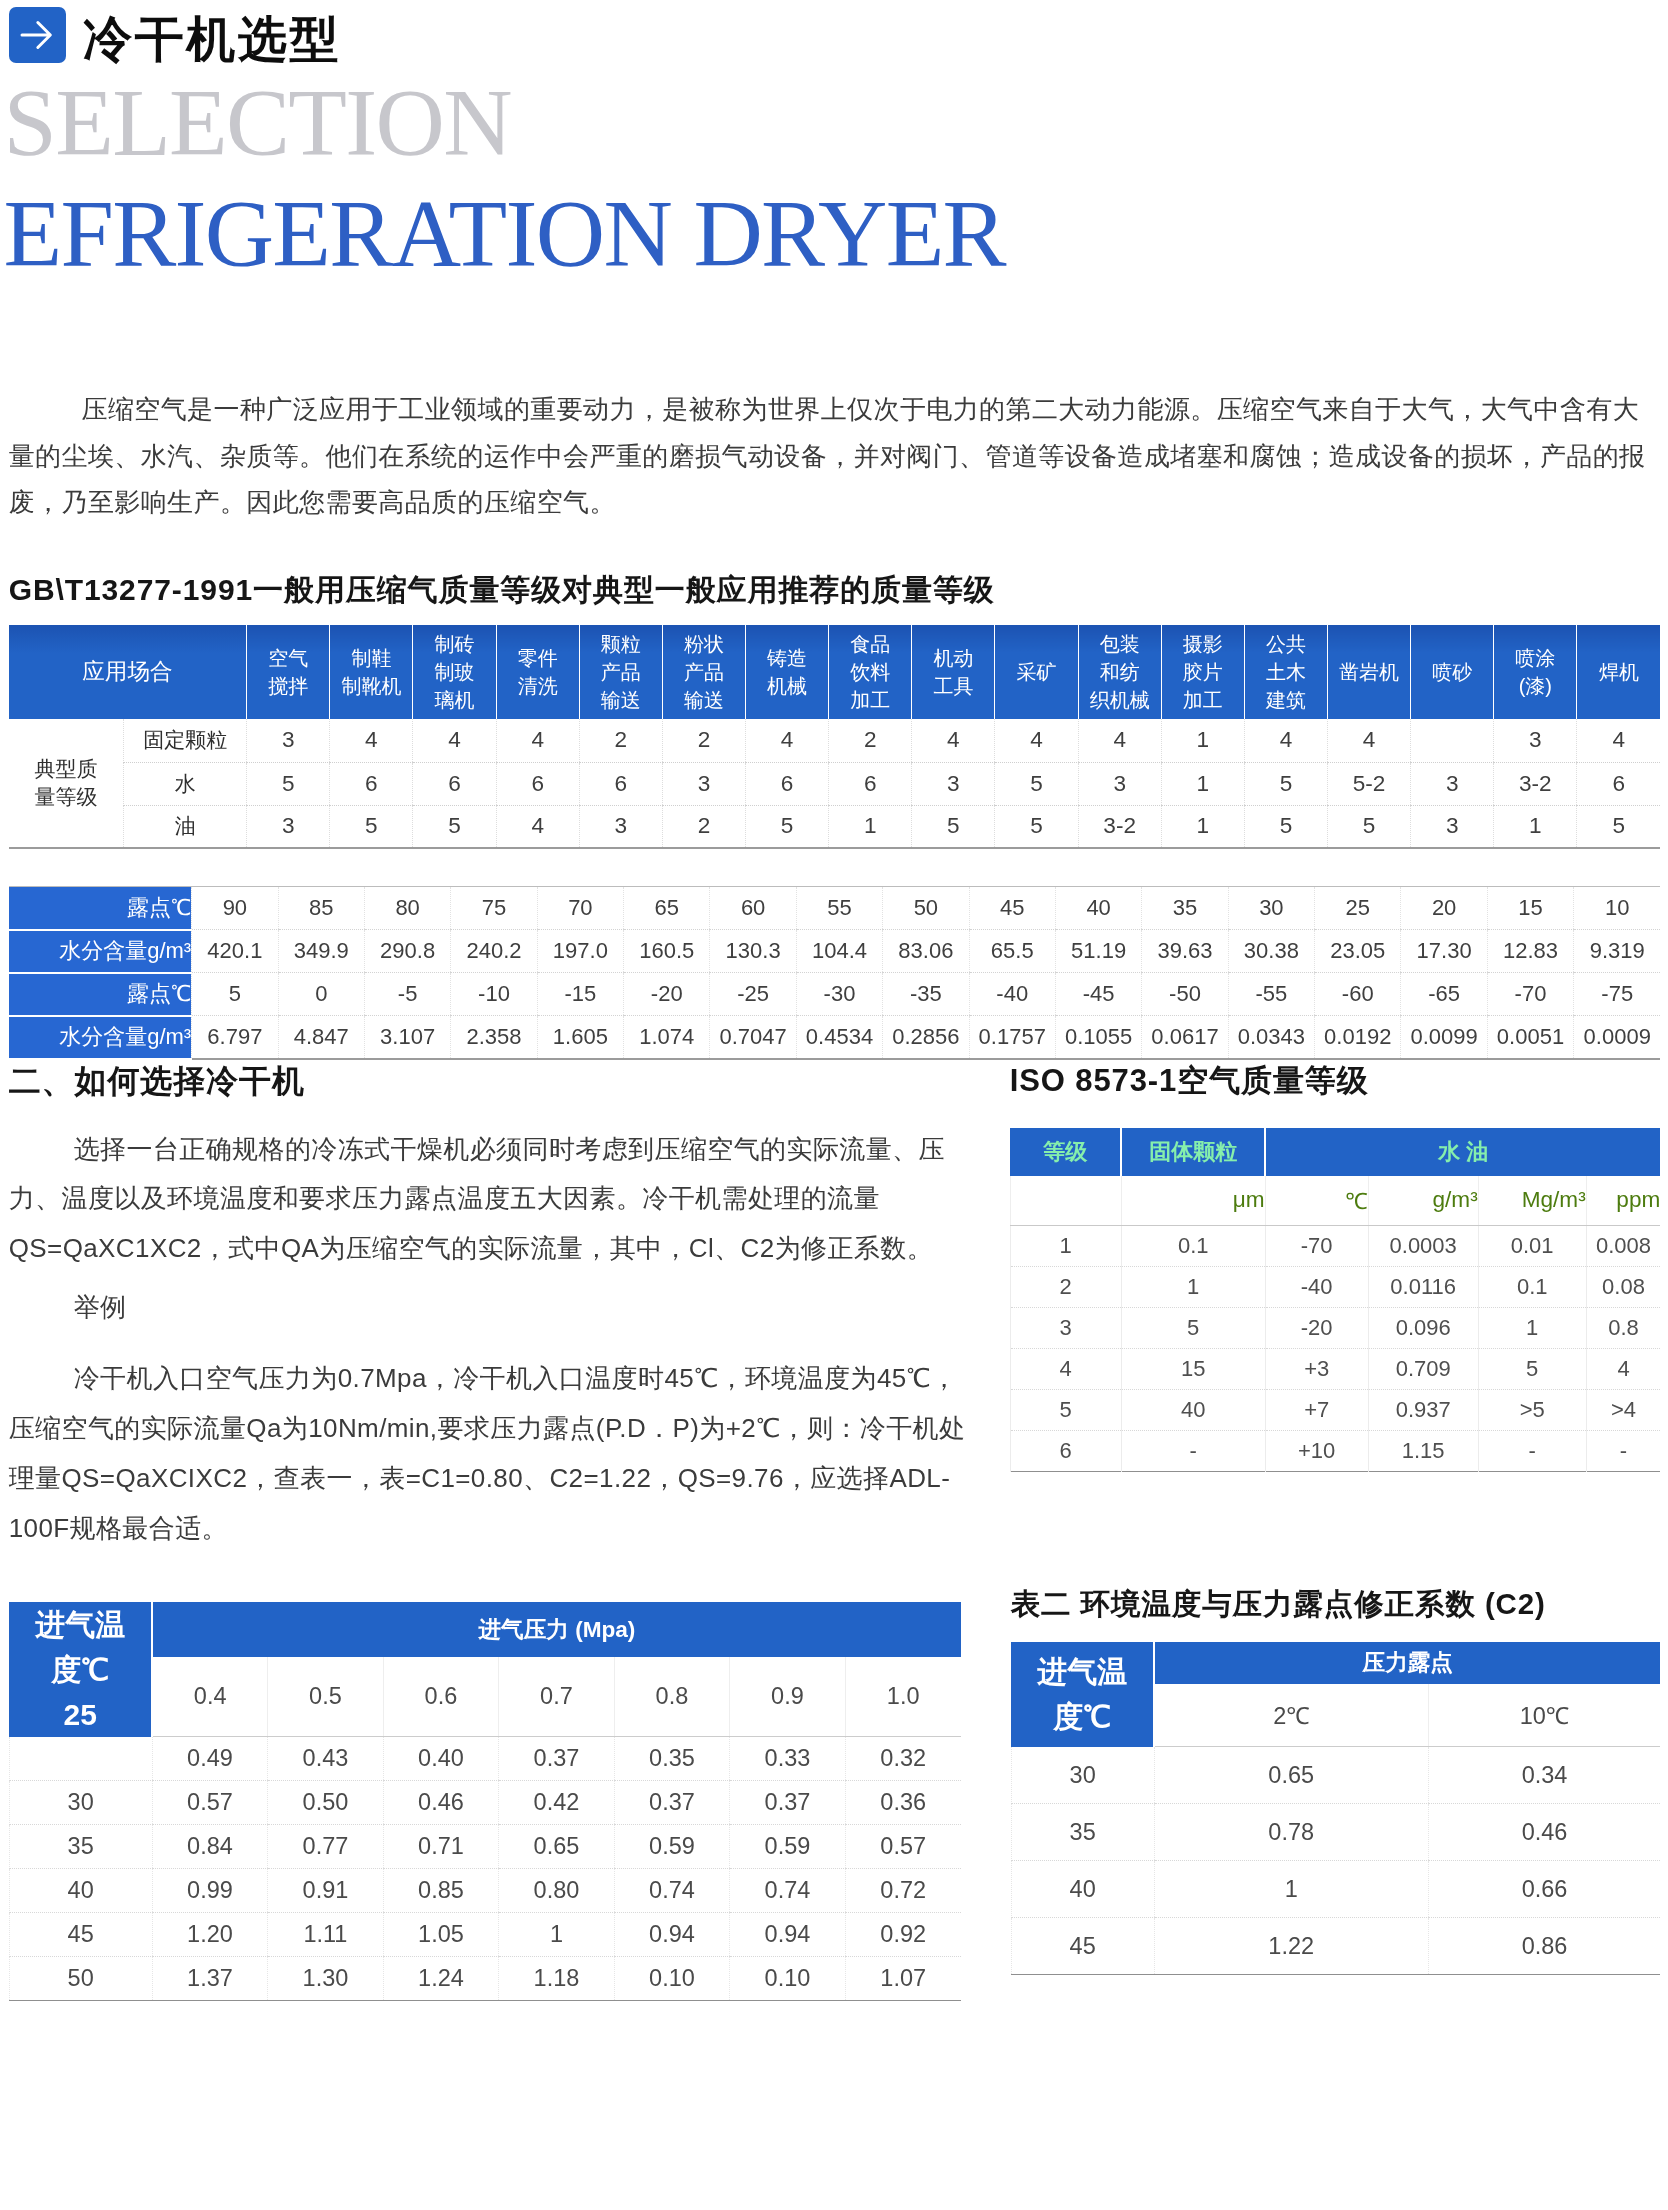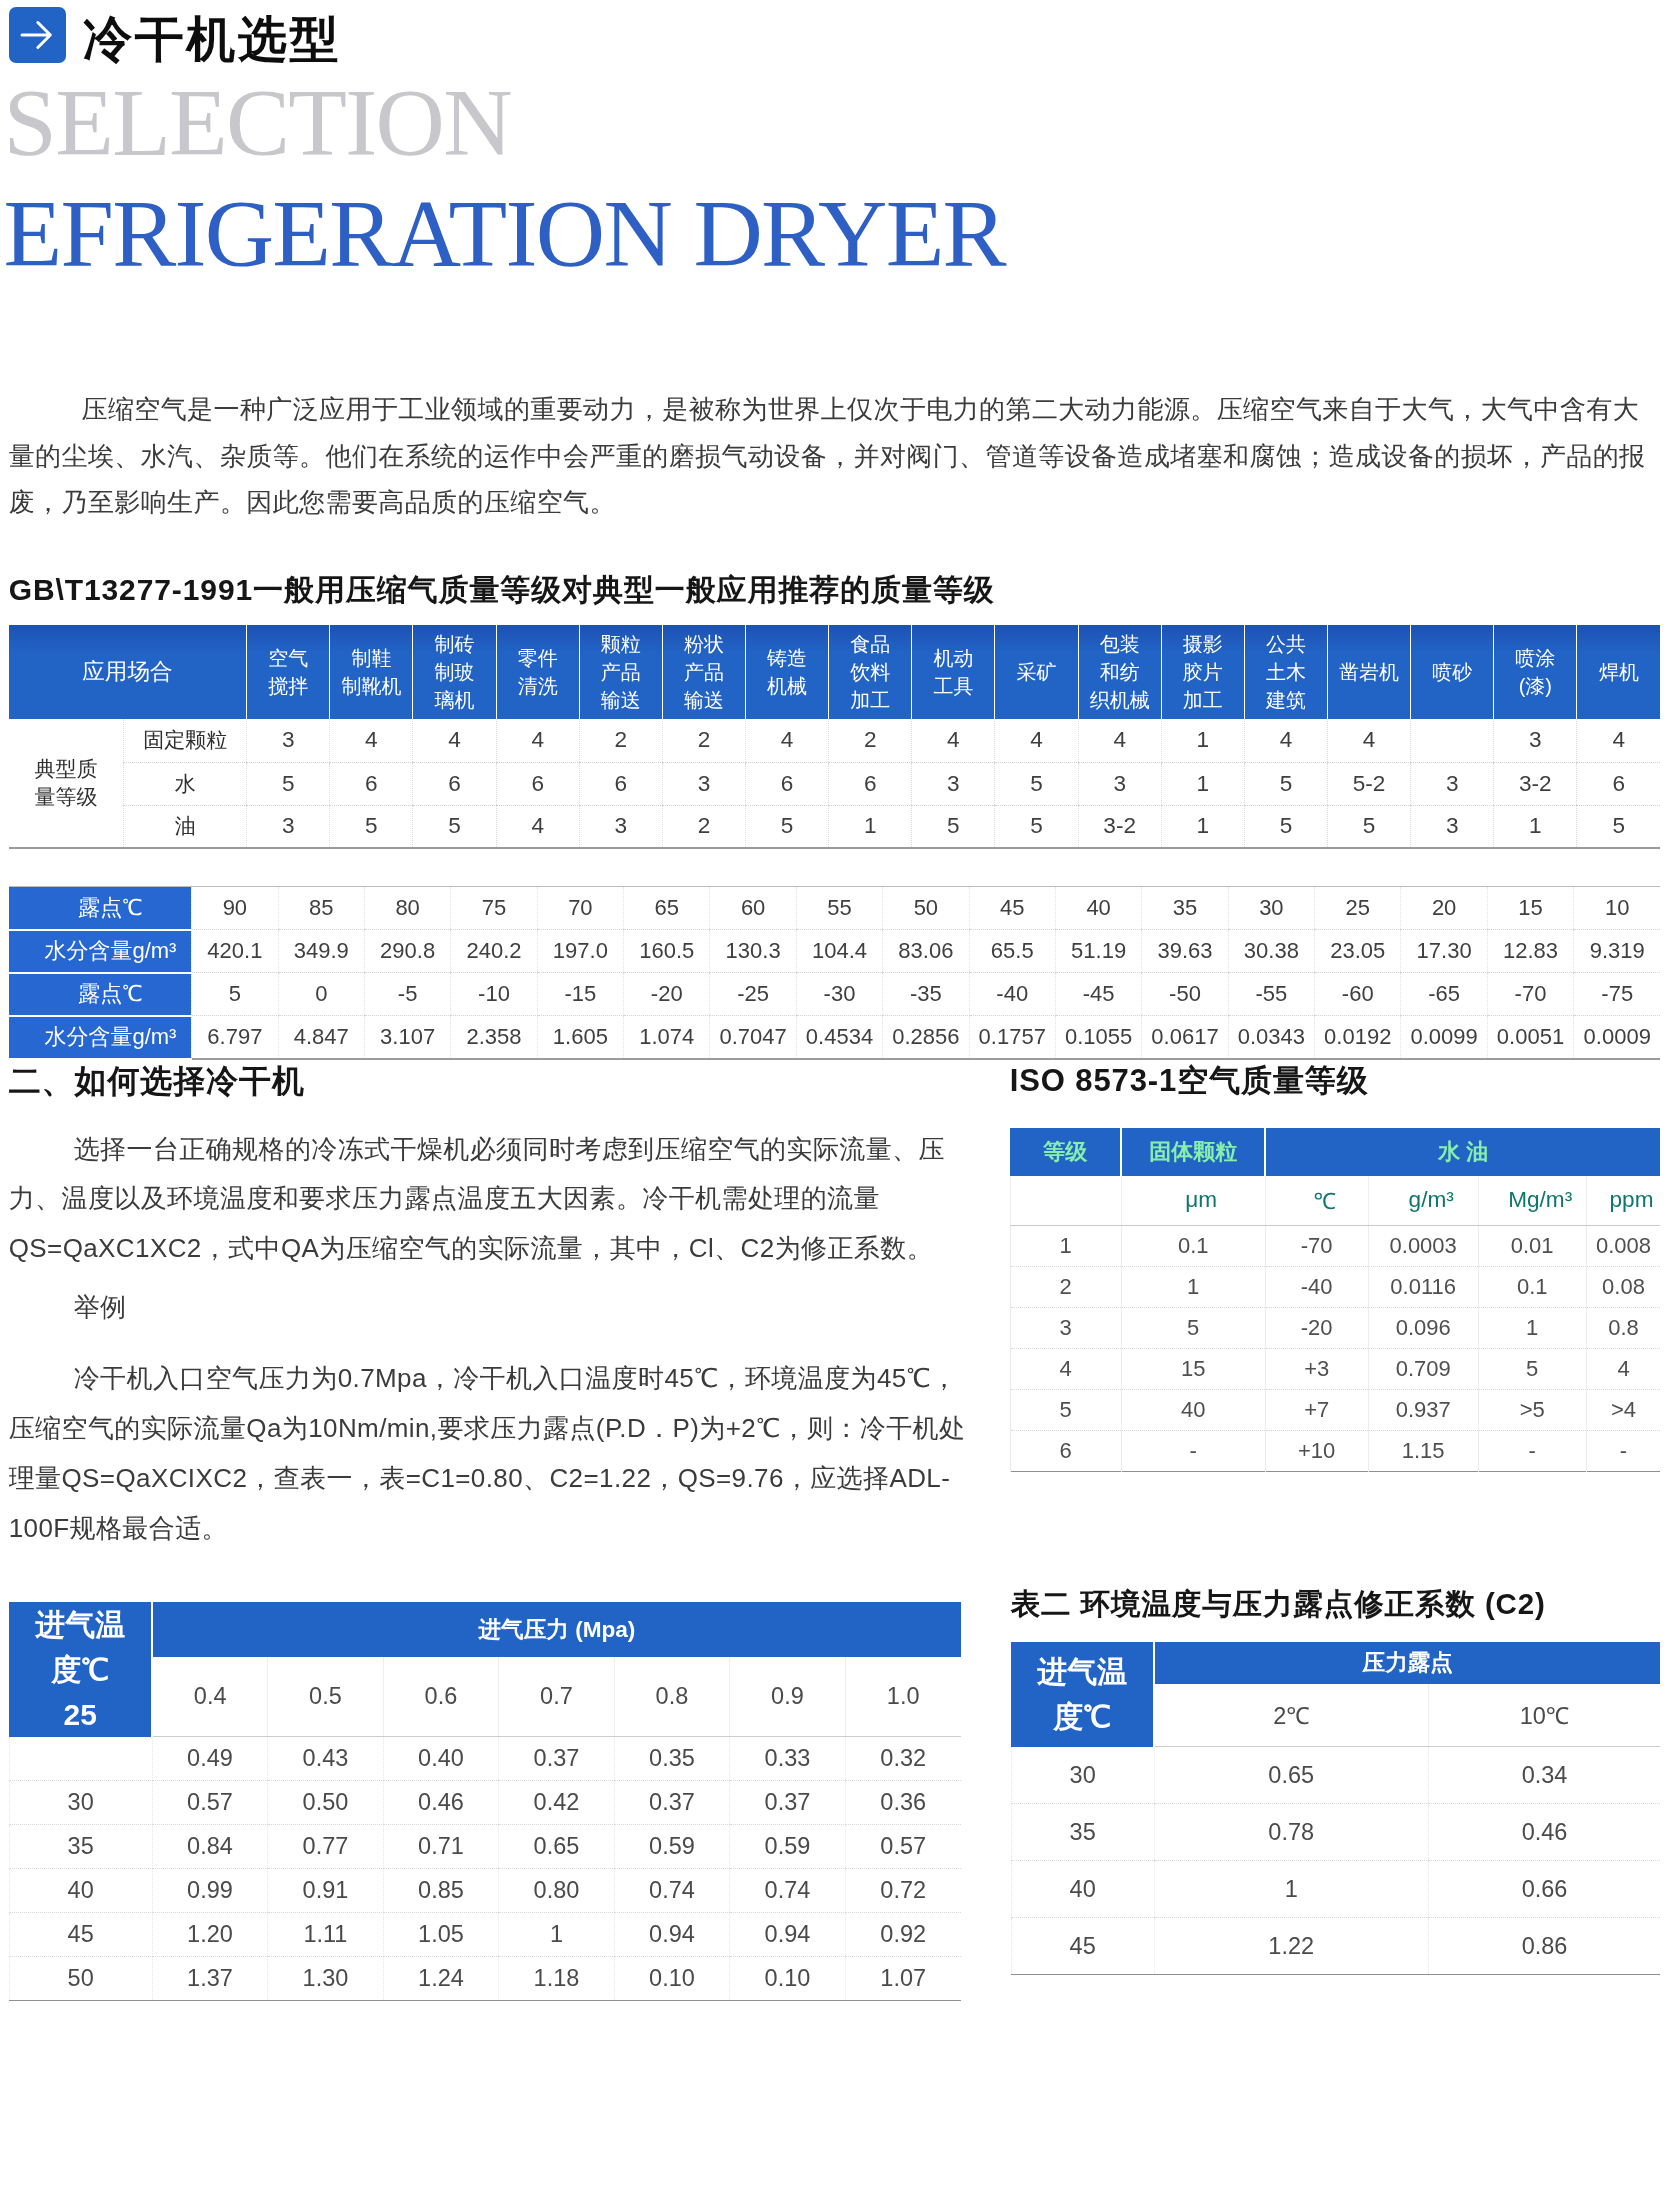--- a/index.html
+++ b/index.html
@@ -54,21 +54,21 @@
     border-bottom: 0.9px dotted #cfcfcf; border-left: 0.9px dotted #dddddd;
   }
   #gb-table td.group { font-size: 21px; color: #2f2f2f; white-space: pre-line; line-height: 1.35; border-left: none; }
   #gb-table td.sub { font-size: 21px; color: #2f2f2f; }
 
   
   #dew-heading { margin-top: 70px; }
   #dew-table { margin-top: 37px; border-top: 1.7px solid #bcbcbc; border-bottom: 2.6px solid #9b9b9b; }
   #dew-table th.label {
     background: var(--label-blue, #2767d2); color: #fff; font-weight: normal;
-    font-size: 22px; text-align: center; padding-left: 21px; height: 43px;
+    font-size: 22px; text-align: right; padding-left: 21px; height: 43px;
     border-bottom: 2.6px solid #fff;
   }
   #dew-table td {
     text-align: center; font-size: 22px; color: #3f3f3f;
     border-bottom: 0.9px dotted #d3d3d3; border-left: 0.9px dotted #e2e2e2;
   }
 
   
   .cols { display: flex; align-items: flex-start; }
   .col-left { width: 963px; flex: 0 0 auto; }
@@ -80,21 +80,21 @@
   .body-text.example { margin-top: 8.7px; }
   .iso-heading { font-size: 31px; }
 
   #iso-table { margin-top: 26px; border-bottom: 1.7px solid #8f8f8f; }
   #iso-table thead th.blue {
     background: var(--accent-blue, #2263c6); color: #86efac; font-weight: bold;
     font-size: 22px; height: 48px; text-align: center; border-left: 2.6px solid #fff;
   }
   #iso-table thead th.blue:first-child { border-left: none; }
   #iso-table tr.subhead td {
-    font-size: 22.6px; color: #0f766e; height: 50px; text-align: center;
+    font-size: 22.6px; color: #4d7c0f; height: 50px; text-align: right;
     border-bottom: 0.9px solid #c9c9c9; border-left: 0.9px solid #eeeeee; padding-left: 16px;
   }
   #iso-table tbody td {
     font-size: 22px; color: #4f4f4f; height: 41px; text-align: center;
     border-bottom: 0.9px dotted #d8d8d8; border-left: 0.9px solid #ececec;
   }
 
   
   .bottom-cols { display: flex; margin-top: 31px; align-items: flex-start; }
   .bcol-left { width: 952px; flex: 0 0 auto; }

